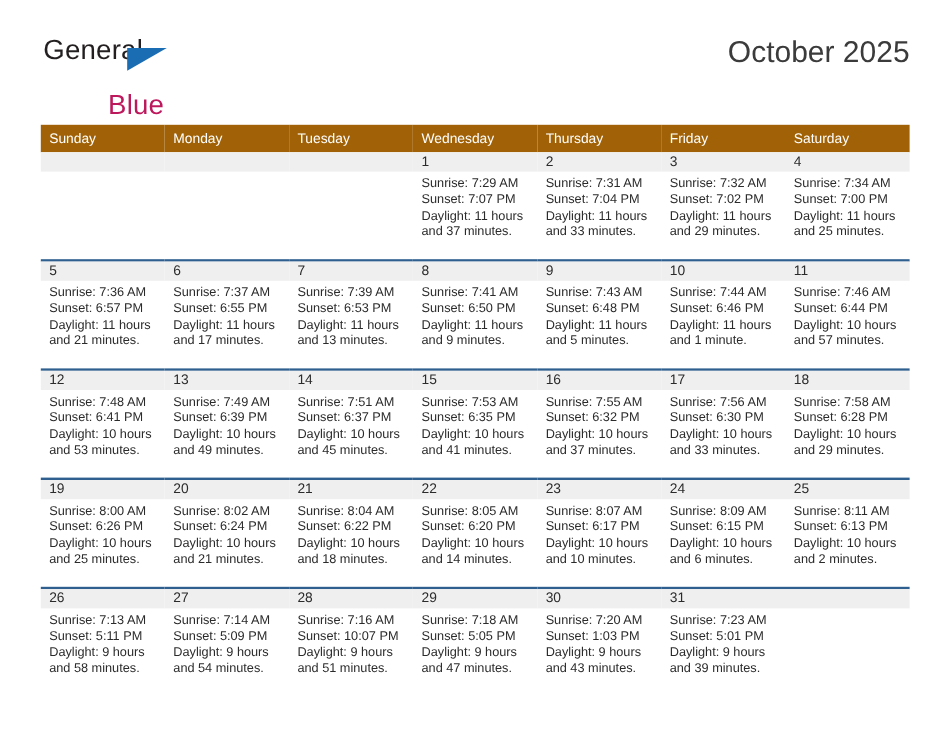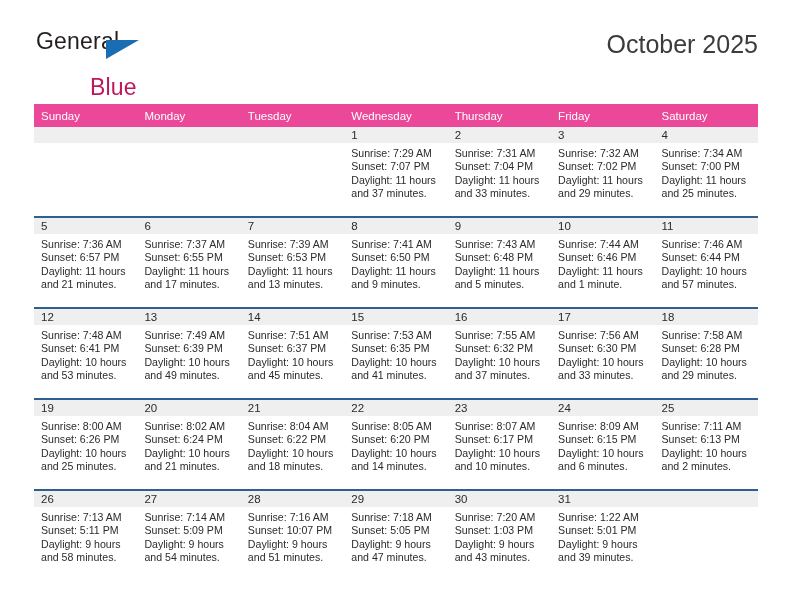--- a/index.html
+++ b/index.html
@@ -94,21 +94,21 @@
     width: 724px;
   }
   table.cal {
     border-collapse: collapse;
     table-layout: fixed;
     width: 724px;
   }
   table.cal col { width: 103.42px; }
 
   thead th {
-    background: #ec4899;
+    background: #a16207;
     color: #ffffff;
     font-size: 11.5px;
     font-weight: normal;
     text-align: left;
     padding: 5px 0 5px 7px;
     height: 13px;
     vertical-align: middle;
   }
 
   tbody td {
@@ -491,21 +491,21 @@
                 <div>Sunset: 6:15 PM</div>
                 <div>Daylight: 10 hours</div>
                 <div>and 6 minutes.</div>
               </div>
             </div>
           </td>
           <td>
             <div class="cell">
               <div class="daynum-band">25</div>
               <div class="lines">
-                <div>Sunrise: 7:11 AM</div>
+                <div>Sunrise: 8:11 AM</div>
                 <div>Sunset: 6:13 PM</div>
                 <div>Daylight: 10 hours</div>
                 <div>and 2 minutes.</div>
               </div>
             </div>
           </td>
         </tr>
 
         <tr>
           <td>
@@ -560,21 +560,21 @@
                 <div>Sunset: 1:03 PM</div>
                 <div>Daylight: 9 hours</div>
                 <div>and 43 minutes.</div>
               </div>
             </div>
           </td>
           <td>
             <div class="cell">
               <div class="daynum-band">31</div>
               <div class="lines">
-                <div>Sunrise: 1:22 AM</div>
+                <div>Sunrise: 7:23 AM</div>
                 <div>Sunset: 5:01 PM</div>
                 <div>Daylight: 9 hours</div>
                 <div>and 39 minutes.</div>
               </div>
             </div>
           </td>
           <td>
             <div class="cell blank">
               <div class="daynum-band"></div>
               <div class="lines">

